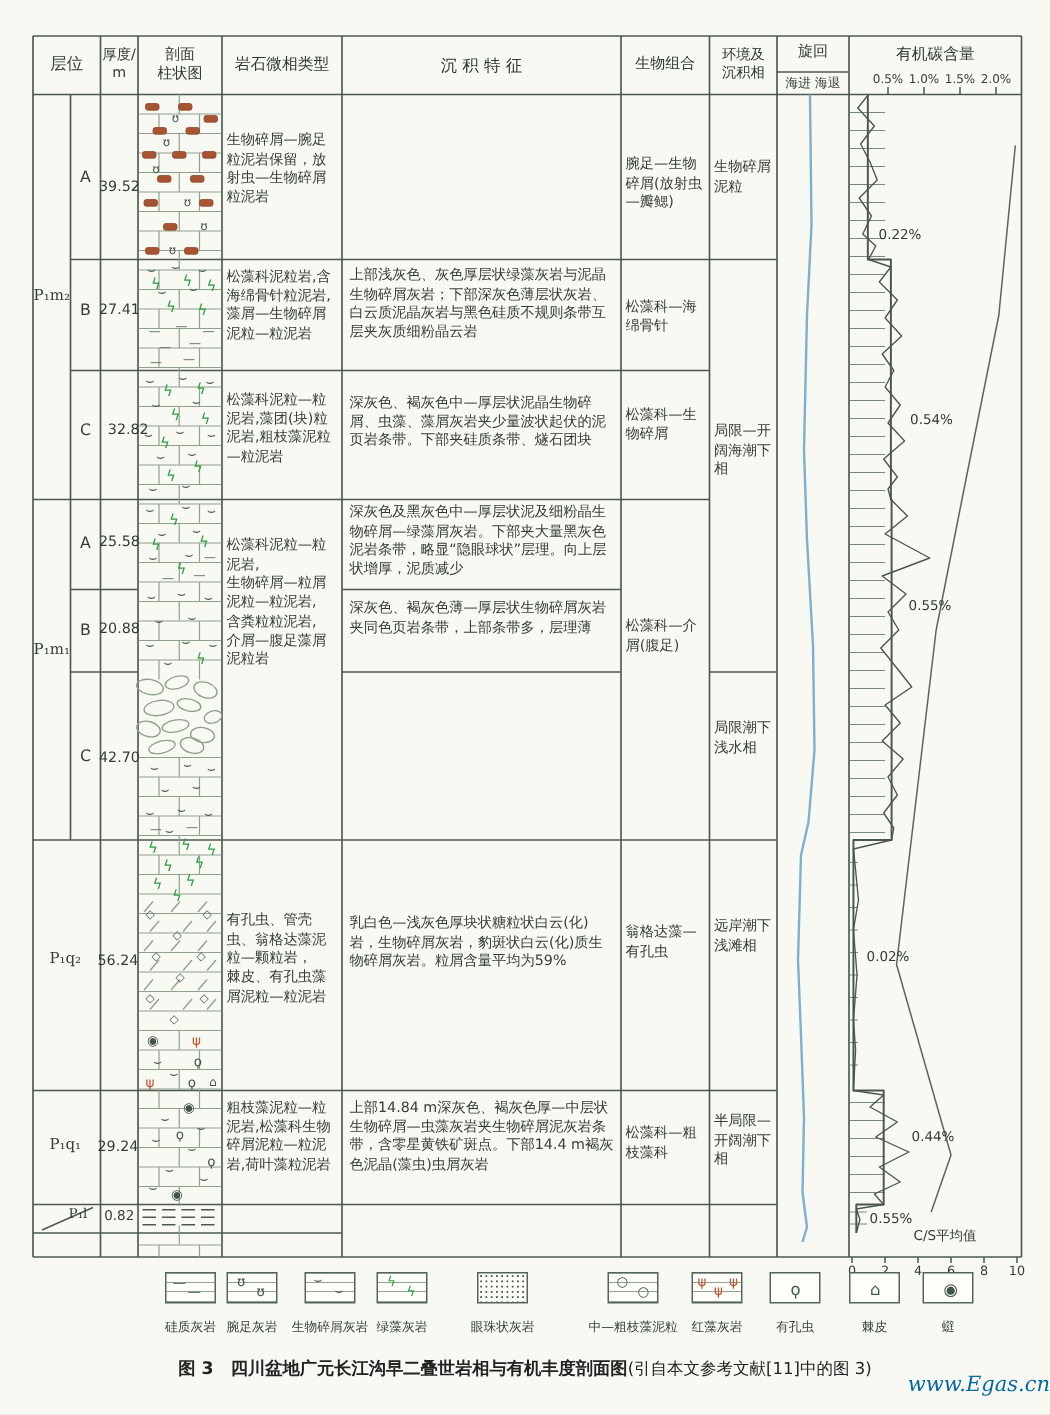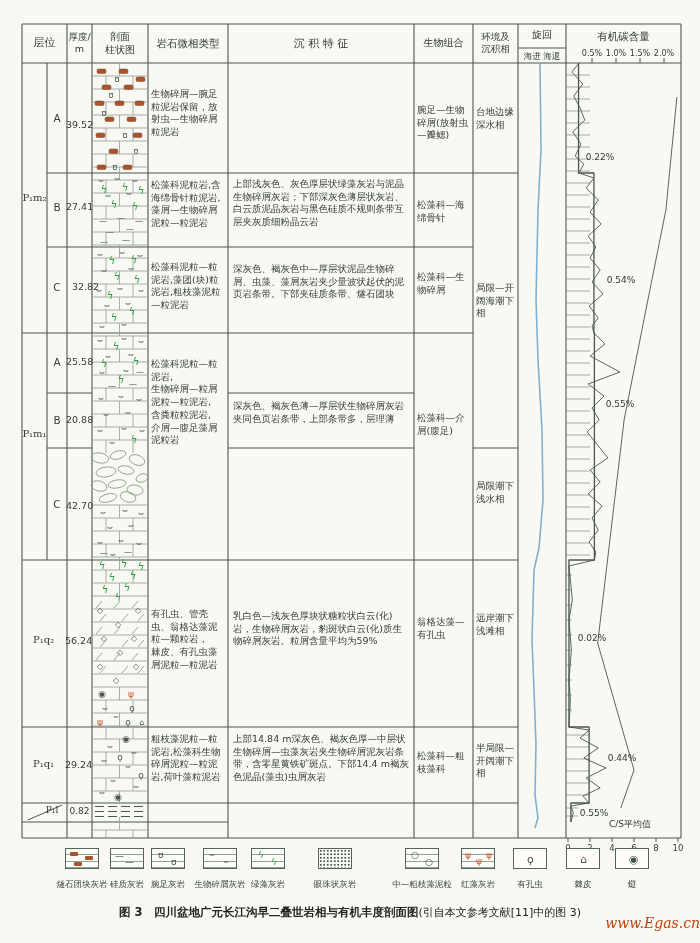--- a/index.html
+++ b/index.html
@@ -19,21 +19,21 @@
          position:relative;background:#fdfdf9;box-sizing:border-box;}
   .licon.brick{background-image:repeating-linear-gradient(180deg,transparent 0 5.5px,#93a393 5.5px 6.3px);}
   .licon.speckle{background-image:radial-gradient(#44544a 0.7px,transparent 0.9px);background-size:3.5px 3.5px;}
   .lg{position:absolute;font-size:9px;line-height:1;color:#43544a;}
   .leg-label{font-size:8.5px;color:#33413a;white-space:nowrap;}
   .nod-blk{position:absolute;width:8px;height:4px;background:#a85432;border-radius:1px;}
   .caption{position:absolute;top:901px;left:0;width:700px;text-align:center;color:#222;}
   .cap-b{font-weight:bold;font-size:11.5px;}
   .cap-n{font-size:11px;}
   .watermark{position:absolute;top:915px;left:560px;width:140px;font-family:"DejaVu Serif",serif;
-             font-style:italic;font-size:14px;color:#c2410c;text-align:right;}
+             font-style:italic;font-size:14px;color:#0369a1;text-align:right;}
 </style>
 </head>
 <body>
 
 <div id="stage">
 
   <svg id="ov" width="700" height="943">
       <line x1="22" y1="24" x2="22" y2="838" stroke="#4b584e" stroke-width="1.1"></line>
       <line x1="67" y1="24" x2="67" y2="838" stroke="#4b584e" stroke-width="1.1"></line>
       <line x1="92" y1="24" x2="92" y2="838" stroke="#4b584e" stroke-width="1.1"></line>
@@ -490,45 +490,38 @@
 生物碎屑—粒屑泥粒—粒泥岩,
 含粪粒粒泥岩,
 介屑—腹足藻屑泥粒岩</div>
   <div class="cell tx" style="left:151px;top:261px;width:75px;">松藻科泥粒—粒泥岩,藻团(块)粒泥岩,粗枝藻泥粒—粒泥岩</div>
   <div class="cell tx pre" style="left:151px;top:608px;width:75px;">有孔虫、管壳虫、翁格达藻泥粒—颗粒岩，
 棘皮、有孔虫藻屑泥粒—粒泥岩</div>
   <div class="cell tx" style="left:151px;top:733px;width:75px;">粗枝藻泥粒—粒泥岩,松藻科生物碎屑泥粒—粒泥岩,荷叶藻粒泥岩</div>
 
   <div class="cell tx" style="left:233px;top:178px;width:177px;">上部浅灰色、灰色厚层状绿藻灰岩与泥晶生物碎屑灰岩；下部深灰色薄层状灰岩、白云质泥晶灰岩与黑色硅质不规则条带互层夹灰质细粉晶云岩</div>
   <div class="cell tx" style="left:233px;top:263px;width:177px;">深灰色、褐灰色中—厚层状泥晶生物碎屑、虫藻、藻屑灰岩夹少量波状起伏的泥页岩条带。下部夹硅质条带、燧石团块</div>
+  <div class="cell tx" style="left:233px;top:336px;width:177px;">深灰色及黑灰色中—厚层状泥及细粉晶生物碎屑—绿藻屑灰岩。下部夹大量黑灰色泥岩条带，略显“隐眼球状”层理。向上层状增厚，泥质减少</div>
   <div class="cell tx" style="left:233px;top:400px;width:177px;">深灰色、褐灰色薄—厚层状生物碎屑灰岩夹同色页岩条带，上部条带多，层理薄</div>
   <div class="cell tx" style="left:233px;top:610px;width:177px;">乳白色—浅灰色厚块状糖粒状白云(化)岩，生物碎屑灰岩，豹斑状白云(化)质生物碎屑灰岩。粒屑含量平均为59%</div>
   <div class="cell tx" style="left:233px;top:733px;width:177px;">上部14.84 m深灰色、褐灰色厚—中层状生物碎屑—虫藻灰岩夹生物碎屑泥灰岩条带，含零星黄铁矿斑点。下部14.4 m褐灰色泥晶(藻虫)虫屑灰岩</div>
 
   <div class="cell tx" style="left:417px;top:104px;width:53px;">腕足—生物碎屑(放射虫—瓣鳃)</div>
   <div class="cell tx" style="left:417px;top:199px;width:53px;">松藻科—海绵骨针</div>
   <div class="cell tx" style="left:417px;top:271px;width:53px;">松藻科—生物碎屑</div>
   <div class="cell tx" style="left:417px;top:412px;width:53px;">松藻科—介屑(腹足)</div>
   <div class="cell tx" style="left:417px;top:616px;width:53px;">翁格达藻—有孔虫</div>
   <div class="cell tx" style="left:417px;top:750px;width:53px;">松藻科—粗枝藻科</div>
 
-  <div class="cell tx" style="left:476px;top:106px;width:39px;">台地边缘深水相</div>
+  <div class="cell tx" style="left:476px;top:106px;width:39px;">生物碎屑泥粒</div>
   <div class="cell tx" style="left:476px;top:282px;width:39px;">局限—开阔海潮下相</div>
   <div class="cell tx" style="left:476px;top:480px;width:39px;">局限潮下浅水相</div>
   <div class="cell tx" style="left:476px;top:612px;width:39px;">远岸潮下浅滩相</div>
   <div class="cell tx" style="left:476px;top:742px;width:39px;">半局限—开阔潮下相</div>
 
-  <div class="leg-item" style="left:82px;">
-    <span class="licon brick">
-      <i class="nod-blk" style="left:4px;top:3px;"></i>
-        <i class="nod-blk" style="left:19px;top:7px;"></i>
-        <i class="nod-blk" style="left:8px;top:13px;"></i>
-    </span>
-    <span class="leg-label">燧石团块灰岩</span>
-  </div>
   <div class="leg-item" style="left:127px;">
     <span class="licon brick">
       <span class="lg" style="left:4px;top:3px;">—</span>
       <span class="lg" style="left:14px;top:9px;">—</span>
     </span>
     <span class="leg-label">硅质灰岩</span>
   </div>
   <div class="leg-item" style="left:168px;">
     <span class="licon brick">
       <span class="lg" style="left:6px;top:2px;">ʊ</span>

